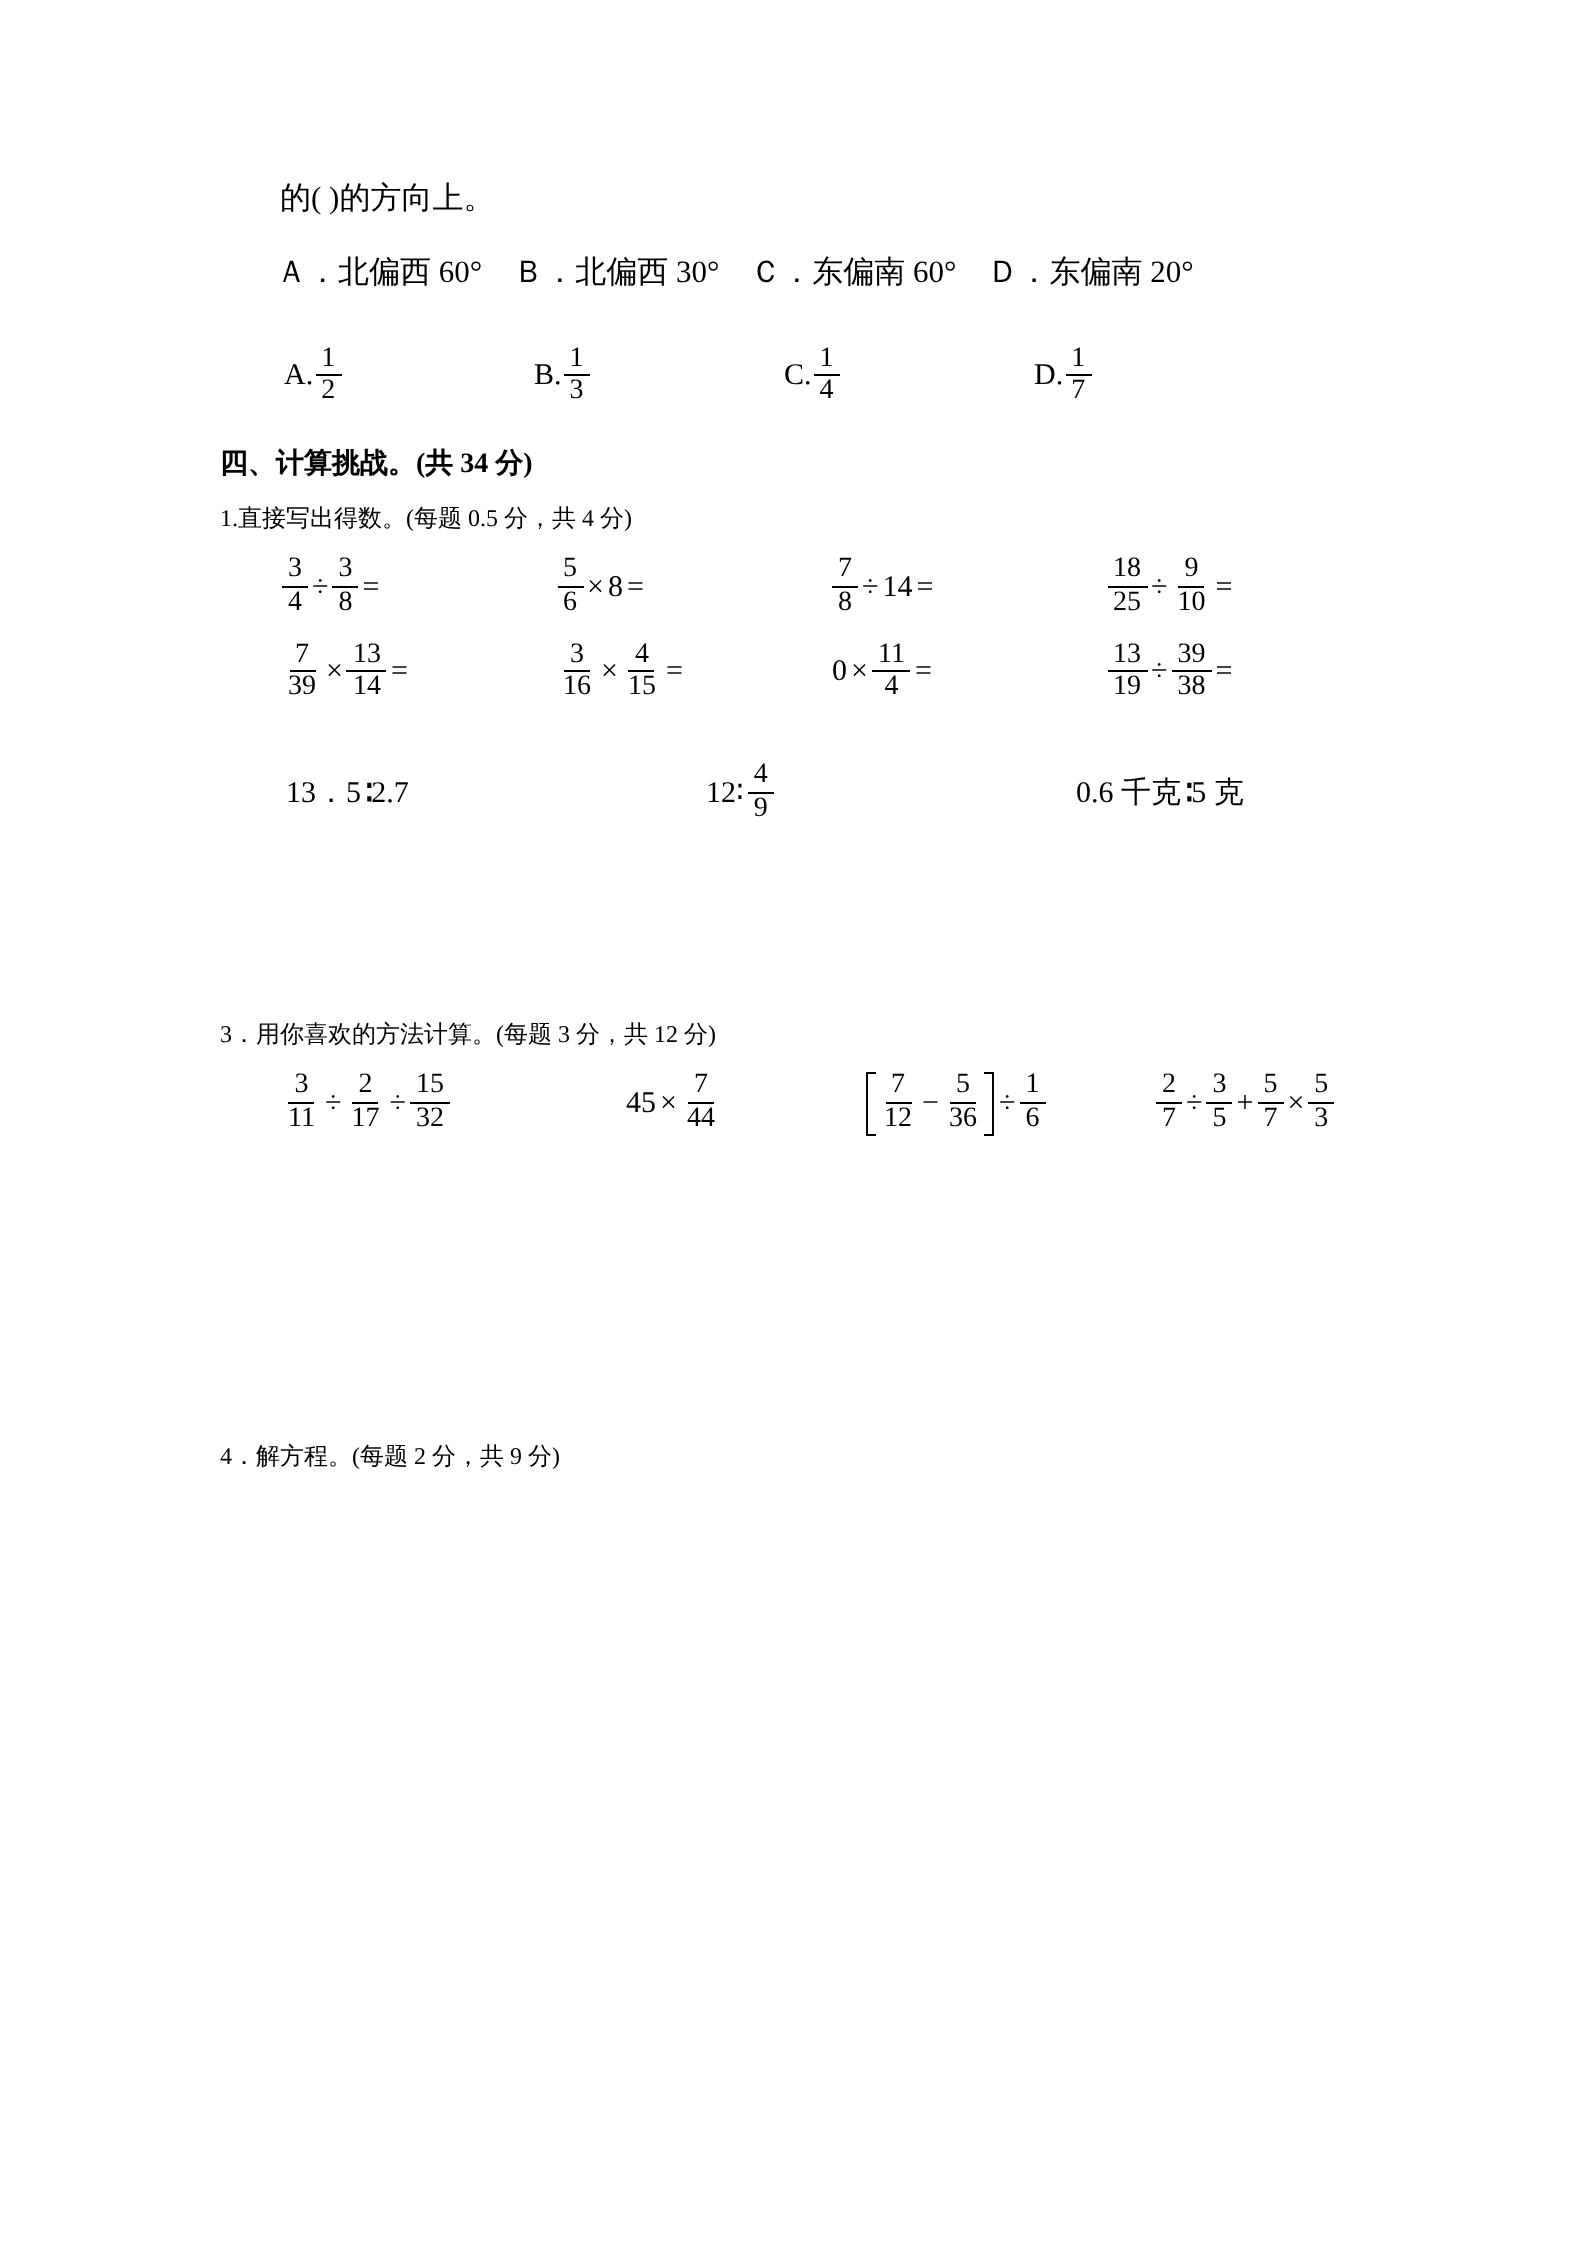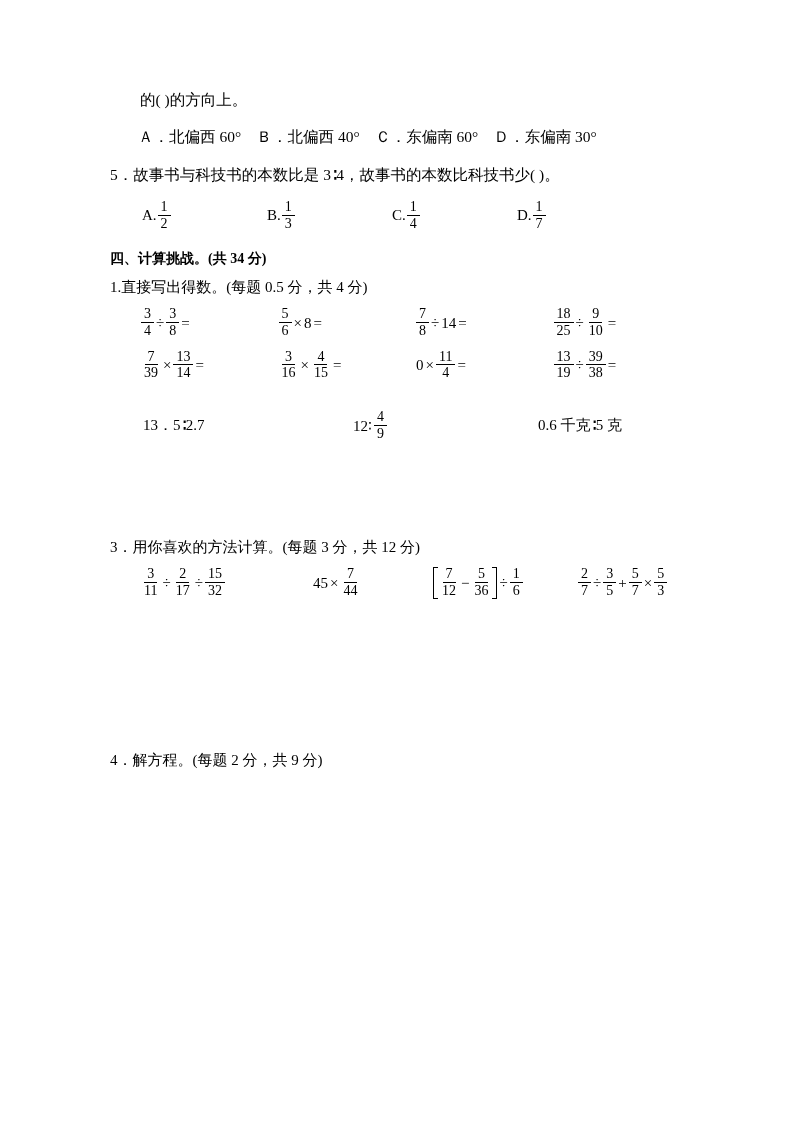--- a/index.html
+++ b/index.html
@@ -40,21 +40,21 @@
   .gap-md { height: 18px; }
   .gap-xl { height: 96px; }
   .gap-xxl { height: 152px; }
 
   .section-title {
     font-size: 14px;
     font-weight: bold;
     margin: 0;
   }
   .q-title {
-    font-size: 15px;
+    font-size: 12px;
     margin: 0;
   }
 
   
   .frac {
     display: inline-flex;
     flex-direction: column;
     align-items: center;
     vertical-align: middle;
     margin: 0 1px;
@@ -142,25 +142,24 @@
 </head>
 <body>
 
 <div class="page">
   <div class="content">
 
     <div class="line indent1">的(      )的方向上。</div>
 
     <div class="gap-sm"></div>
 
-    <div class="line indent2">Ａ．北偏西 60°　Ｂ．北偏西 40°　Ｃ．东偏南 60°　Ｄ．东偏南 30°</div>
-
-    <div class="gap-sm"></div>
-
-    <div class="line">5．故事书与科技书的本数比是 3∶4，故事书的本数比科技书少(      )。</div>
+    <div class="line indent2">Ａ．北偏西 60°　Ｂ．北偏西 30°　Ｃ．东偏南 60°　Ｄ．东偏南 20°</div>
+
+    <div class="gap-sm"></div>
+
 
     <div class="gap-sm"></div>
 
     <div class="choices-frac">
       <span class="opt">
         <span class="lbl">A.</span>
         <span class="frac">
           <span class="num">1</span>
           <span class="den">2</span>
         </span>

